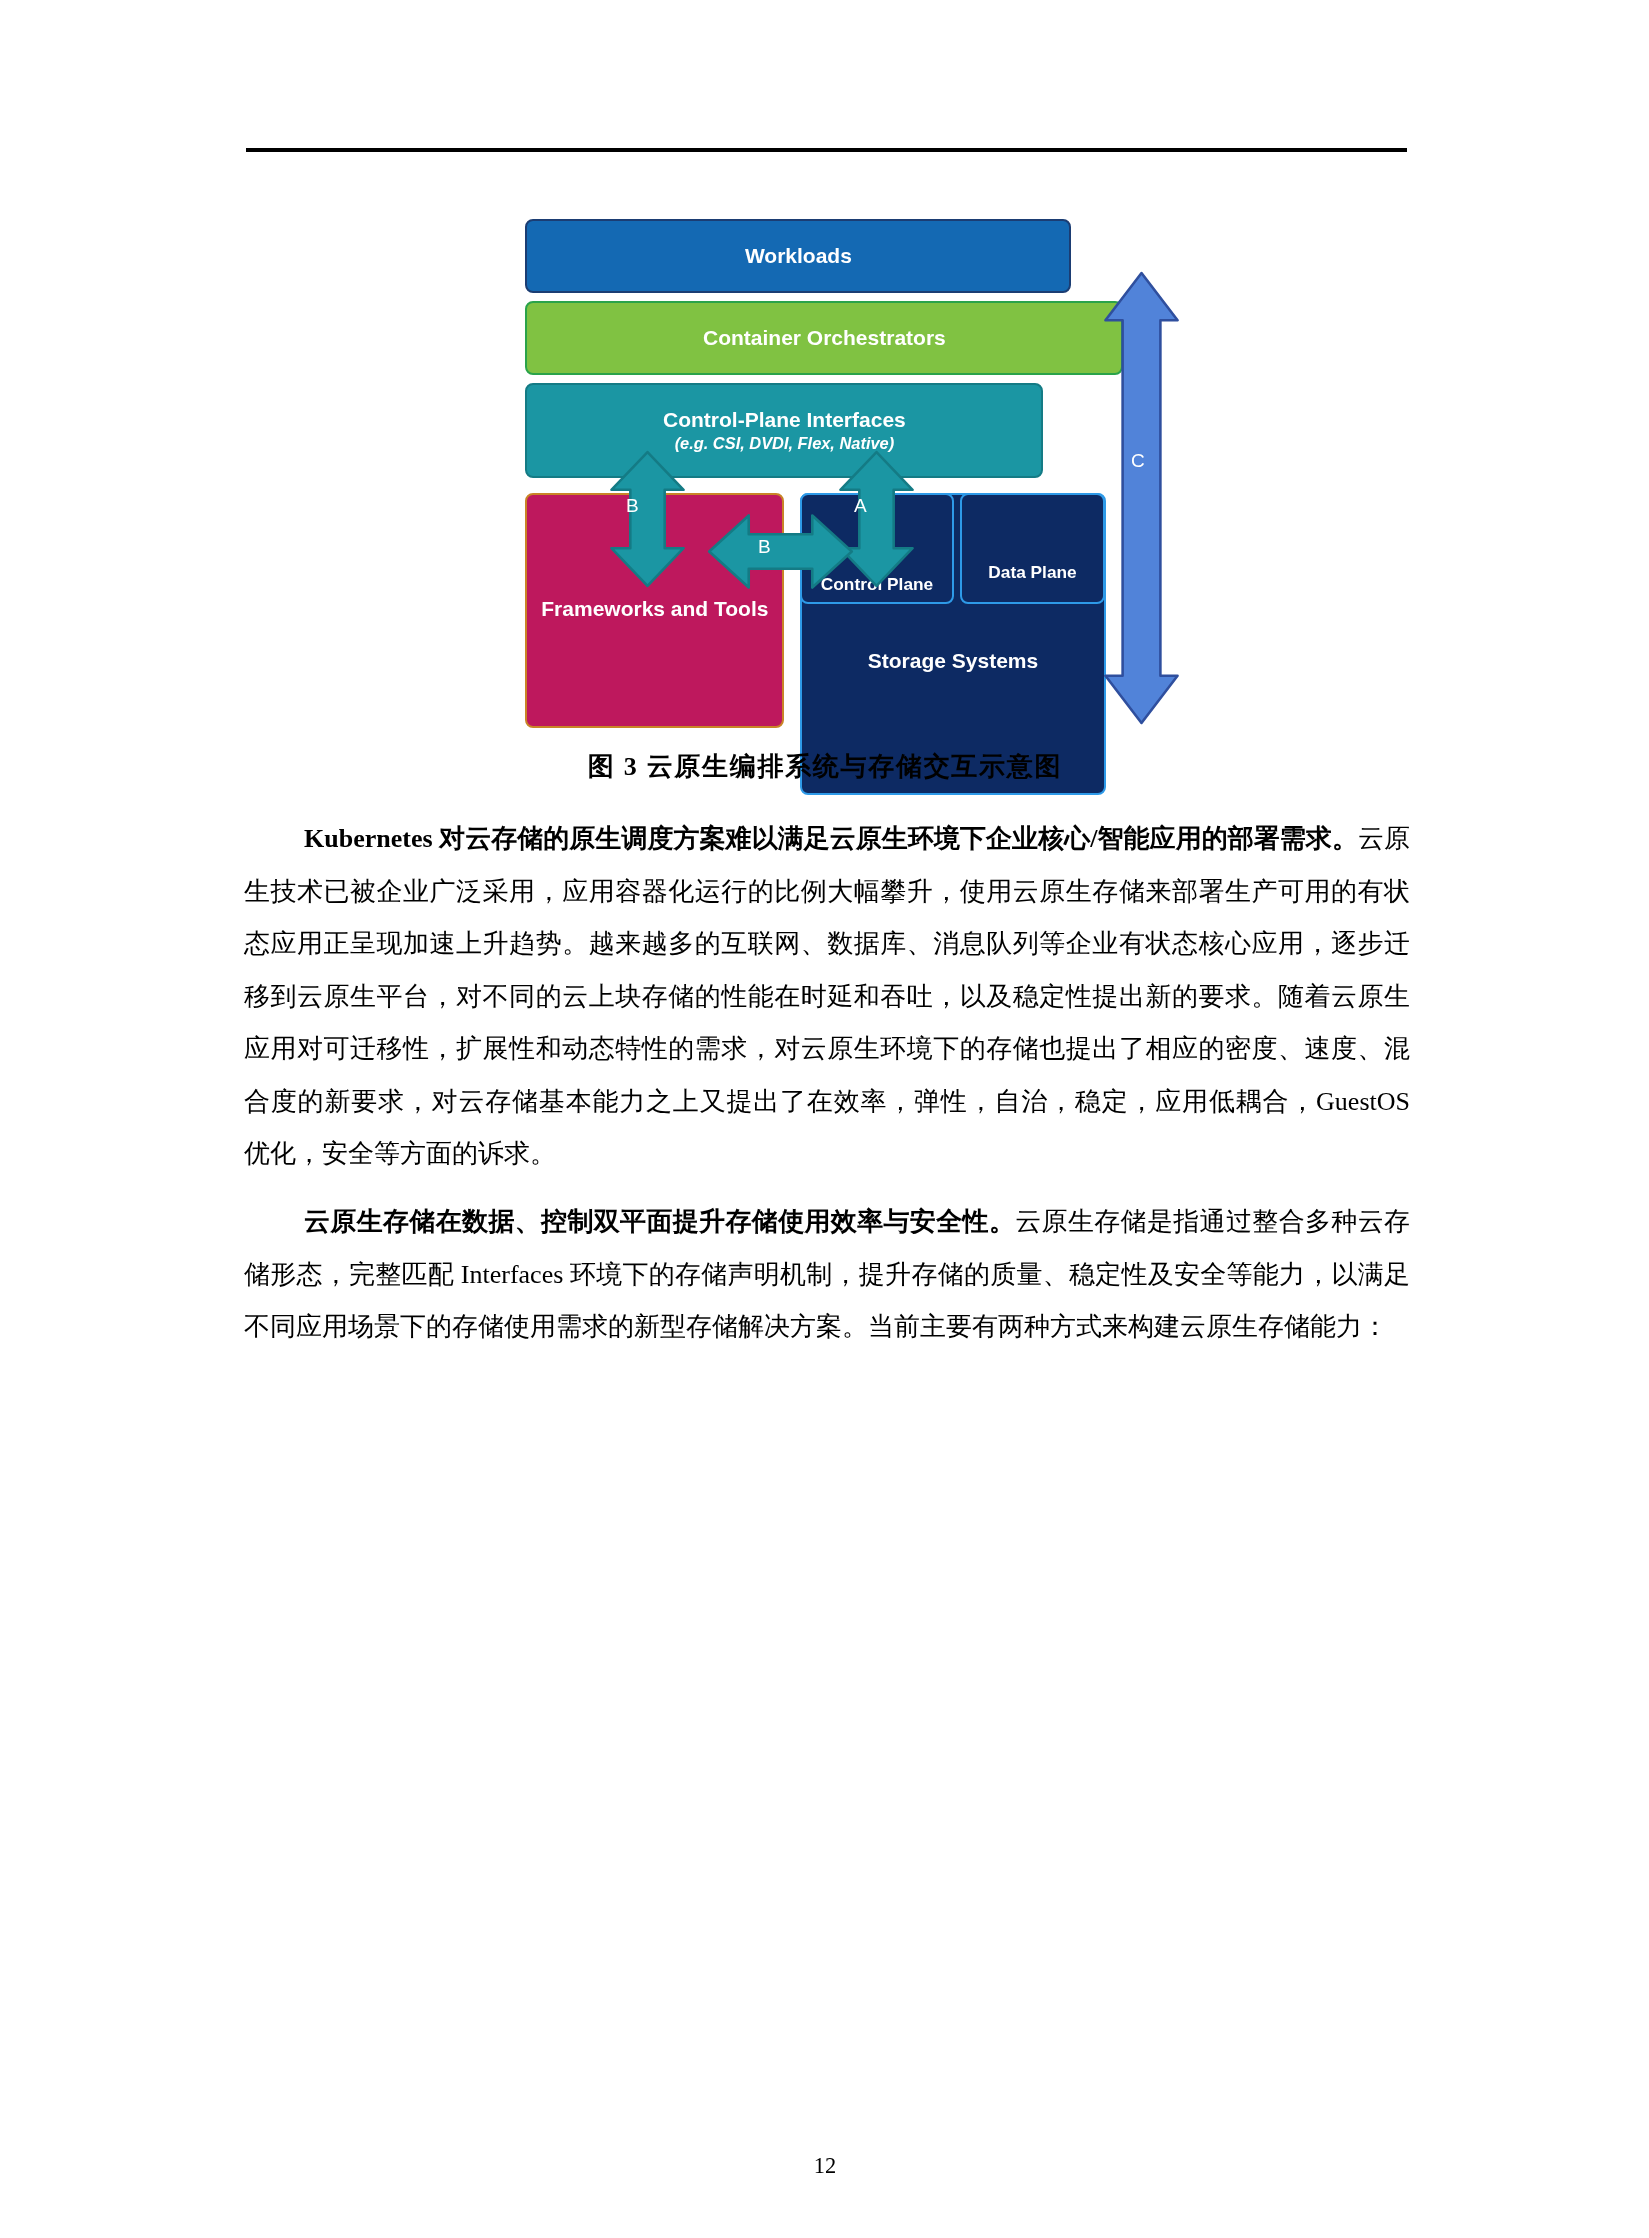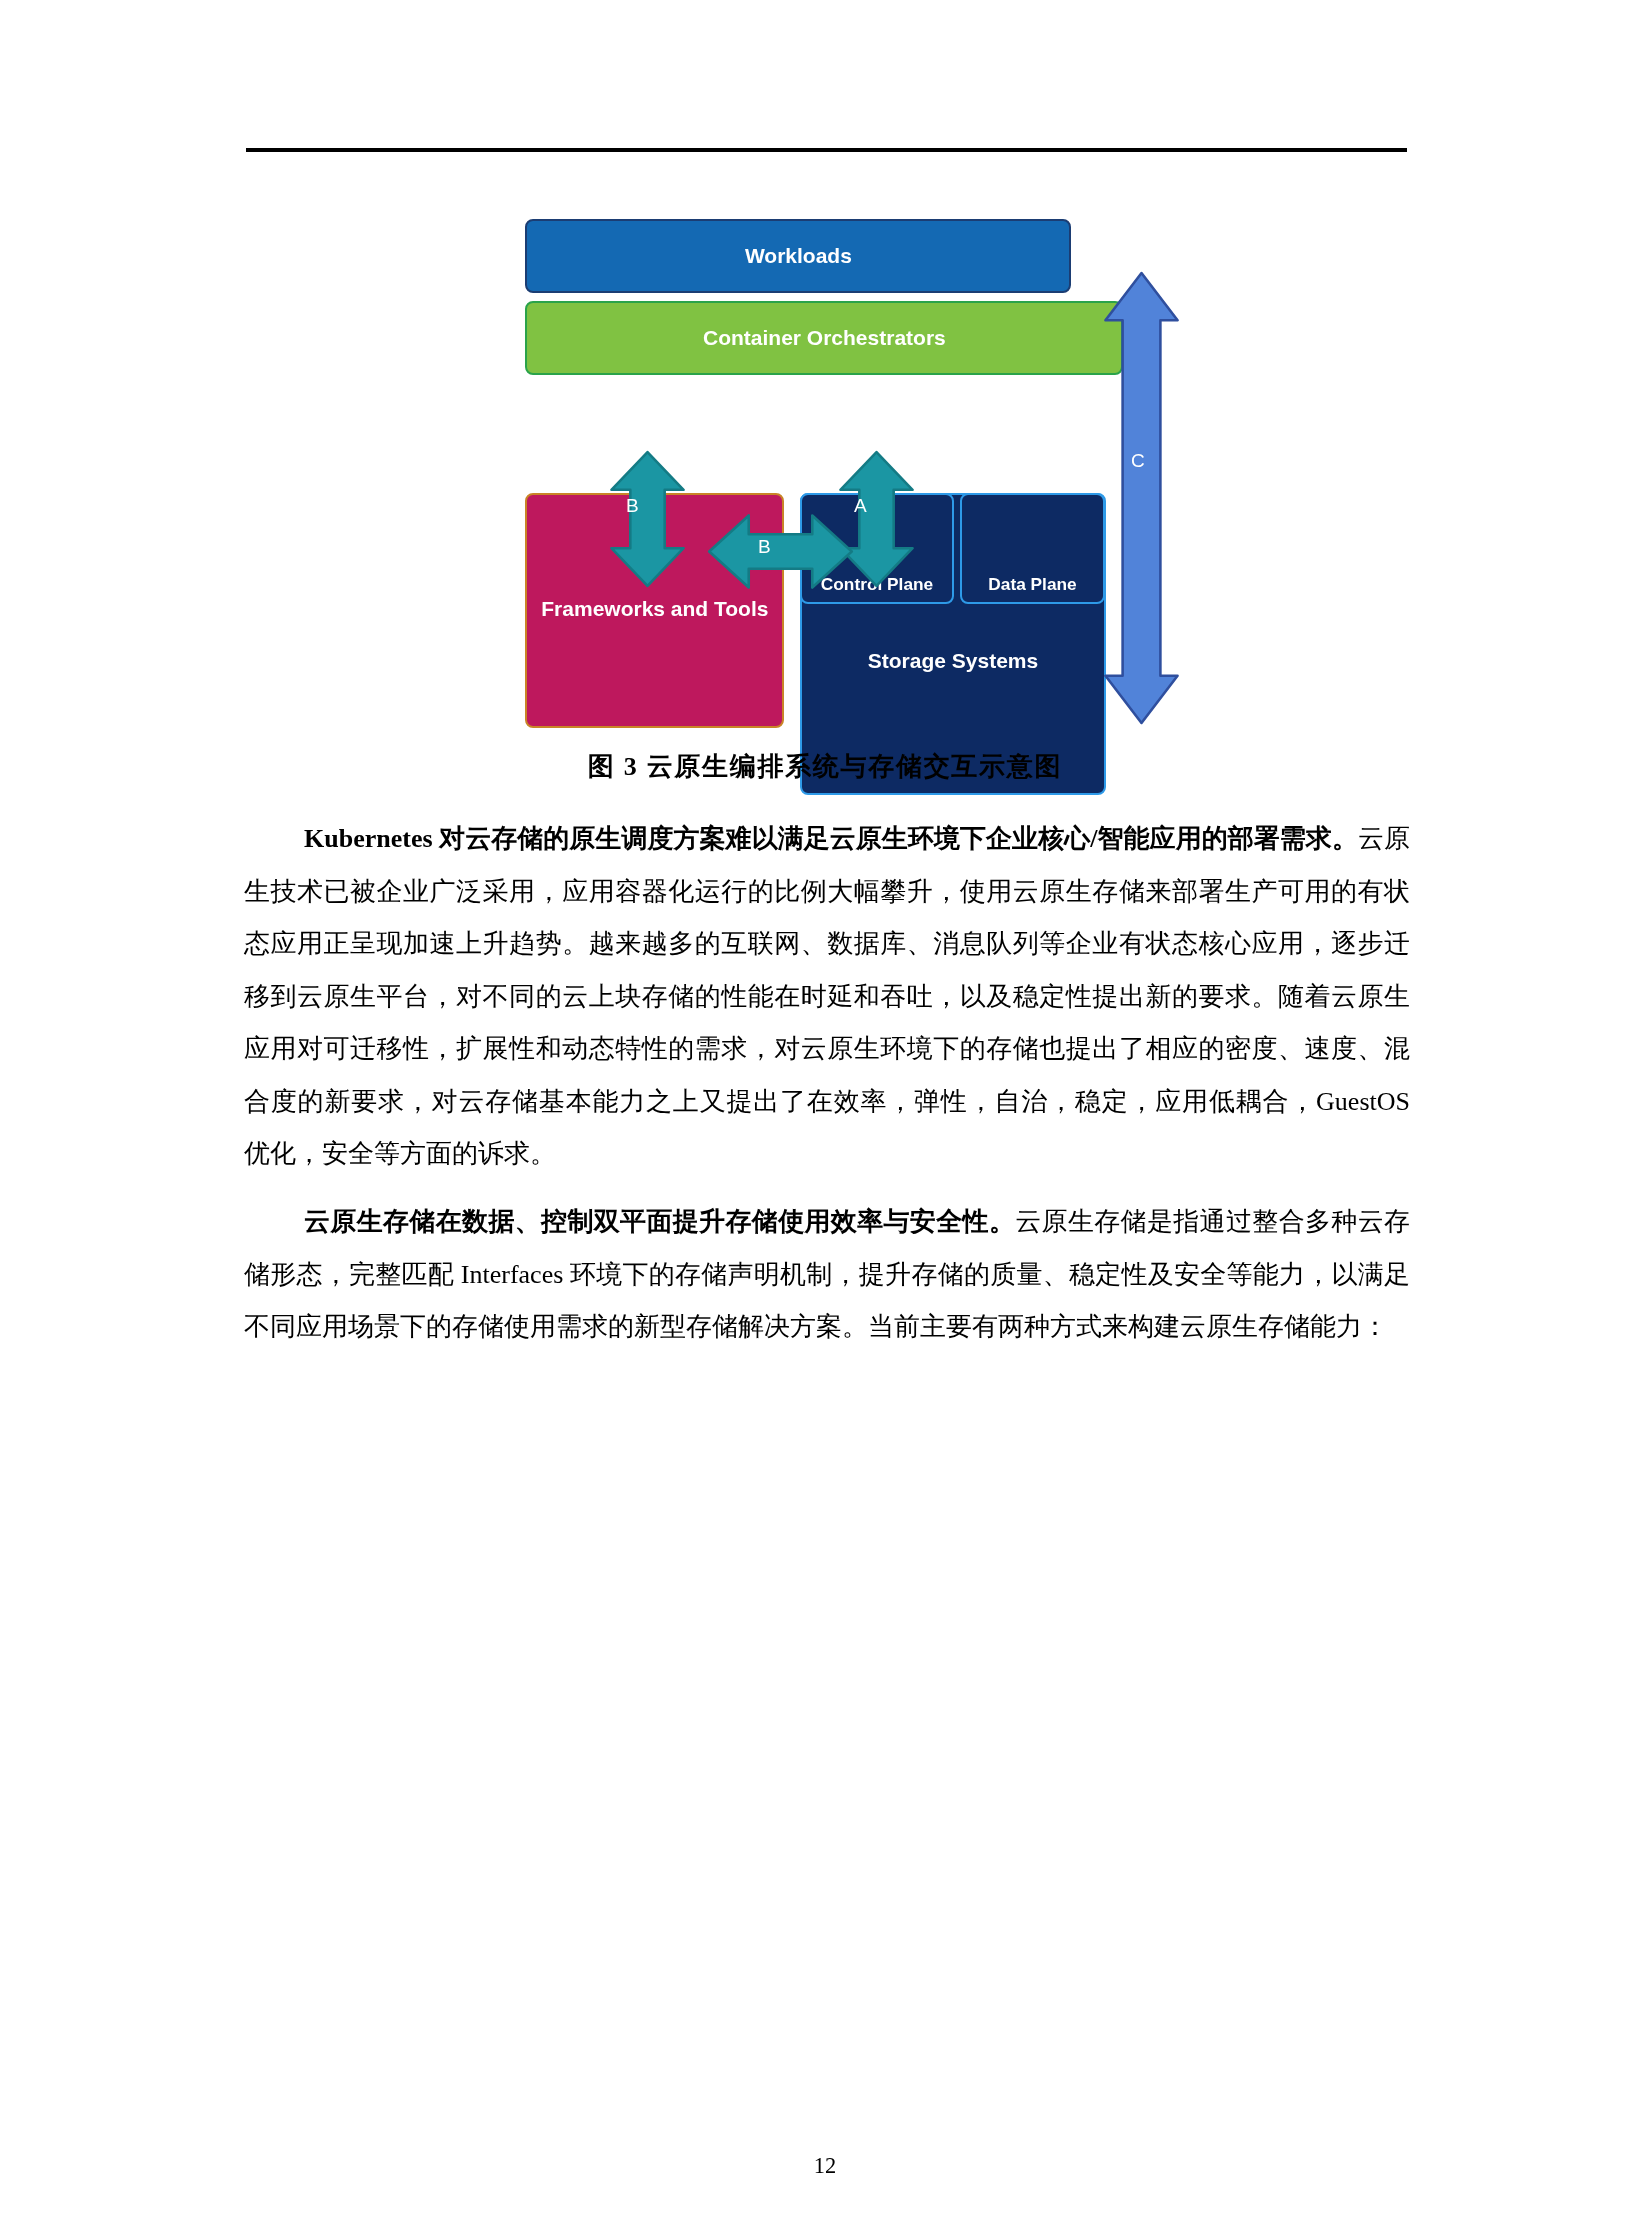--- a/index.html
+++ b/index.html
@@ -106,21 +106,21 @@
     font-size: 17.3px;
     justify-content: flex-end;
     padding-bottom: 7px;
   }
   .box-dataplane {
     left: 445px; top: 283px; width: 145px; height: 111px;
     background: #0d2a63;
     border: 2.6px solid #2e9ae8;
     font-size: 17.3px;
     justify-content: flex-end;
-    padding-bottom: 7px;
+    padding-bottom: 19px;
   }
 
   
   .arrow {
     position: absolute;
   }
   .arrow svg { display: block; }
 
   .arrow-label {
     position: absolute;
@@ -186,20 +186,24 @@
     <div class="diagram">
 
       <div class="box box-workloads">
         <span>Workloads</span>
       </div>
 
       <div class="box box-orchestrators">
         <span>Container Orchestrators</span>
       </div>
 
+      <div class="box box-cpi">
+        <span>Control-Plane Interfaces</span>
+        <span class="sub">(e.g. CSI, DVDI, Flex, Native)</span>
+      </div>
 
       <div class="box box-frameworks">
         <span>Frameworks and Tools</span>
       </div>
 
       <div class="box box-storage">
         <span>Storage Systems</span>
       </div>
 
       <div class="box box-controlplane">

